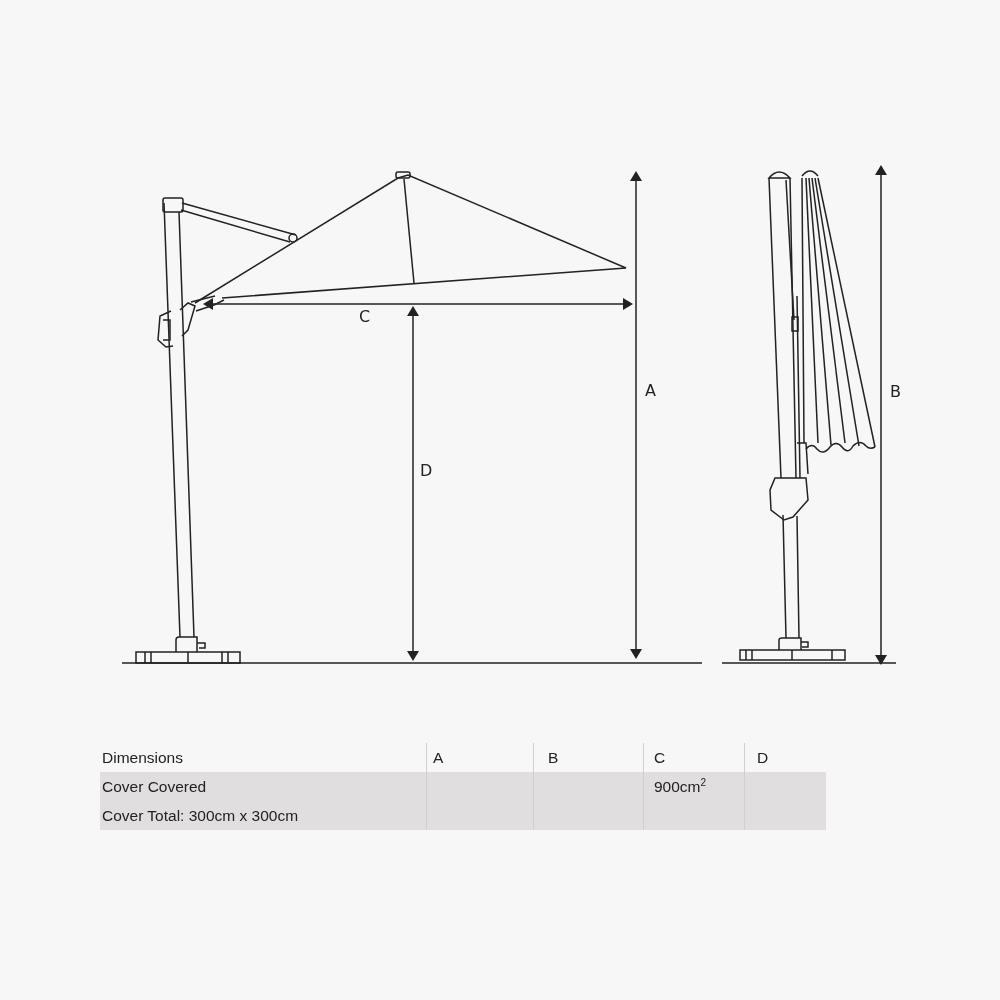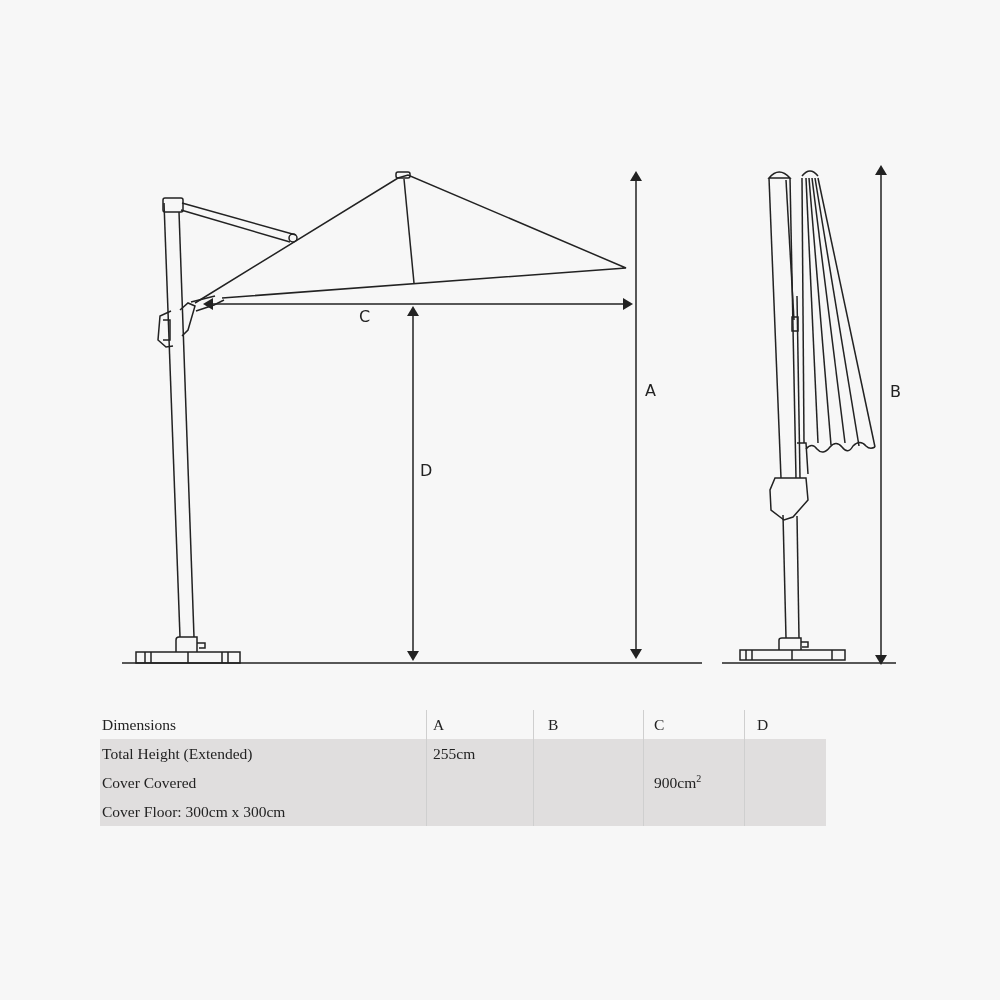--- a/index.html
+++ b/index.html
@@ -1,21 +1,21 @@
 <!DOCTYPE html>
 <html><head>
 <meta charset="utf-8">
 <style>
   html, body { margin:0; padding:0; }
   body { width:1000px; height:1000px; background:#f7f7f7; position:relative; overflow:hidden;
          font-family:"DejaVu Sans", sans-serif; color:#222; }
   svg.diagram { position:absolute; left:0; top:0; }
   .lbl { font-family:"DejaVu Sans", sans-serif; font-size:16px; fill:#222; }
-  table.dims { position:absolute; left:100px; top:710px; border-collapse:collapse; width:726px;
-               font-family:Liberation Serif, serif; font-size:15.5px; color:#222; }
+  table.dims { position:absolute; left:100px; top:743px; border-collapse:collapse; width:726px;
+               font-family:Liberation Sans, sans-serif; font-size:15.5px; color:#222; }
   table.dims td, table.dims th { height:29px; padding:0 0 0 4px; text-align:left; font-weight:normal;
                border-left:1px solid #cfcfcf; vertical-align:middle; }
   table.dims td:first-child, table.dims th:first-child { border-left:none; width:324px; padding-left:2px; }
   table.dims .cA { width:100px; padding-left:6px; }
   table.dims .cB { width:95px; padding-left:14px; }
   table.dims .cC { width:90px; padding-left:10px; }
   table.dims .cD { padding-left:12px; }
   tr.shade td { background:#e0dede; }
   sup { font-size:10px; }
 </style>
@@ -111,34 +111,27 @@
 <table class="dims">
   <tbody>
       <tr>
     <th>Dimensions</th>
     <th class="cA">A</th>
     <th class="cB">B</th>
     <th class="cC">C</th>
     <th class="cD">D</th>
   </tr>
   <tr class="shade">
-    <td>Total Height (Extended)</td>
-    <td class="cA">255cm</td>
-    <td class="cB"></td>
-    <td class="cC"></td>
-    <td class="cD"></td>
-  </tr>
-  <tr class="shade">
     <td>Cover Covered</td>
     <td class="cA"></td>
     <td class="cB"></td>
     <td class="cC"><span>900cm</span><sup>2</sup></td>
     <td class="cD"></td>
   </tr>
   <tr class="shade">
-    <td>Cover Floor: 300cm x 300cm</td>
+    <td>Cover Total: 300cm x 300cm</td>
     <td class="cA"></td>
     <td class="cB"></td>
     <td class="cC"></td>
     <td class="cD"></td>
   </tr>
 </tbody>
   </table>
 
 </body></html>

